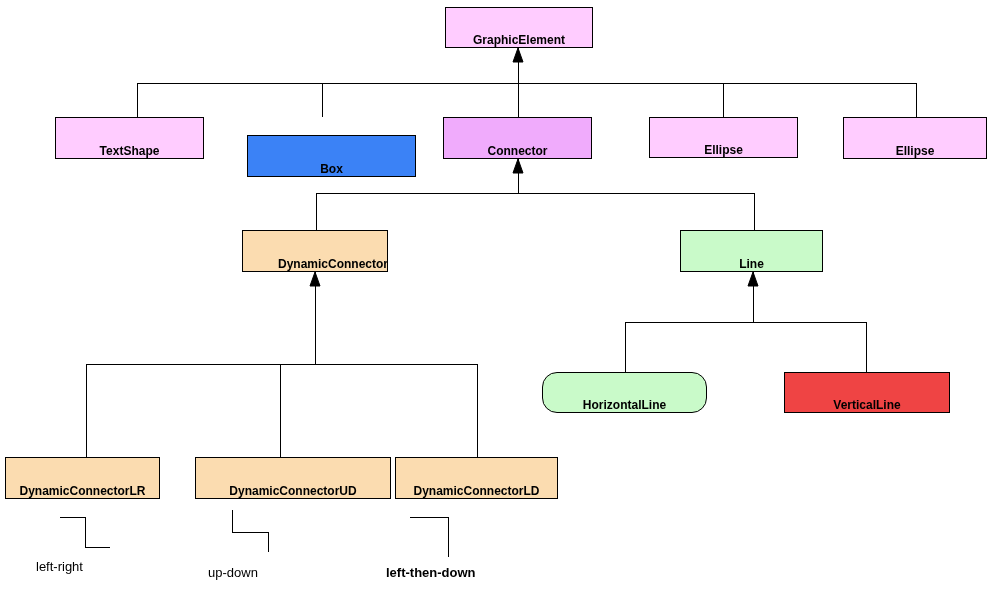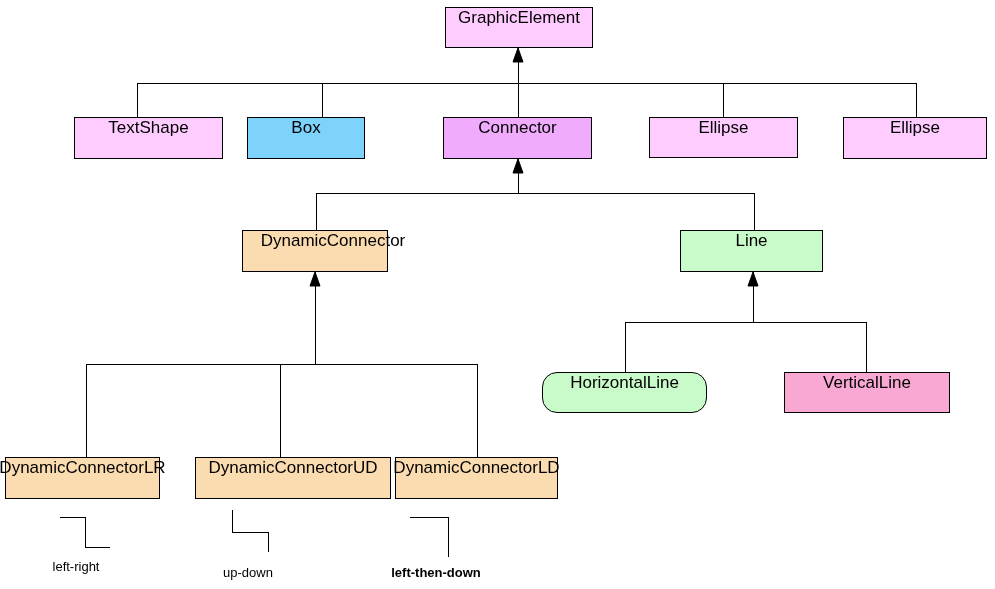--- a/index.html
+++ b/index.html
@@ -30,31 +30,32 @@
   }
   .edges polygon {
     fill: #000000;
     stroke: #000000;
   }
   .node {
     position: absolute;
     box-sizing: border-box;
     border: 1px solid #000000;
     display: flex;
-    align-items: flex-start;
+    align-items: flex-end;
     justify-content: center;
-    font-size: 17px;
+    font-size: 12px;
     color: #000000;
     background: #ffffff;
+    font-weight: bold;
   }
   .annotation {
     position: absolute;
     font-size: 13px;
     color: #000000;
-    text-align: center;
+    text-align: left;
   }
 </style>
 </head>
 <body>
 
 <div class="canvas">
 
   <svg class="edges" viewBox="0 0 995 589" xmlns="http://www.w3.org/2000/svg">
 
     <g>
@@ -96,24 +97,24 @@
       <polyline points="60,517 85,517 85,547 110,547"></polyline>
       <polyline points="232,510 232,532 268,532 268,552"></polyline>
       <polyline points="410,517 448,517 448,557"></polyline>
     </g>
   </svg>
 
   <div class="node" style="left: 445px; top: 7px; width: 148px; height: 41px; background-color: rgb(255, 204, 255);">
     <span>GraphicElement</span>
   </div>
 
-  <div class="node" style="left: 74px; top: 117px; width: 149px; height: 42px; background-color: rgb(255, 204, 255);">
+  <div class="node" style="left: 55px; top: 117px; width: 149px; height: 42px; background-color: rgb(255, 204, 255);">
     <span>TextShape</span>
   </div>
-  <div class="node" style="left: 247px; top: 117px; width: 118px; height: 42px; background-color: #7dd3fc;">
+  <div class="node" style="left: 247px; top: 135px; width: 169px; height: 42px; background-color: #3b82f6;">
     <span>Box</span>
   </div>
   <div class="node" style="left: 443px; top: 117px; width: 149px; height: 42px; background-color: #f0abfc;">
     <span>Connector</span>
   </div>
   <div class="node" style="left: 649px; top: 117px; width: 149px; height: 41px; background-color: rgb(255, 204, 255);">
     <span>Ellipse</span>
   </div>
   <div class="node" style="left: 843px; top: 117px; width: 144px; height: 42px; background-color: rgb(255, 204, 255);">
     <span>Ellipse</span>
@@ -122,21 +123,21 @@
   <div class="node" style="left: 242px; top: 230px; width: 146px; height: 42px; background-color: rgb(251, 220, 176); padding-left: 36px;">
     <span>DynamicConnector</span>
   </div>
   <div class="node" style="left: 680px; top: 230px; width: 143px; height: 42px; background-color: rgb(201, 250, 201);">
     <span>Line</span>
   </div>
 
   <div class="node" style="left: 542px; top: 372px; width: 165px; height: 41px; background-color: rgb(201, 250, 201); border-radius: 15px;">
     <span>HorizontalLine</span>
   </div>
-  <div class="node" style="left: 784px; top: 372px; width: 166px; height: 41px; background-color: #f9a8d4;">
+  <div class="node" style="left: 784px; top: 372px; width: 166px; height: 41px; background-color: #ef4444;">
     <span>VerticalLine</span>
   </div>
 
   <div class="node" style="left: 5px; top: 457px; width: 155px; height: 42px; background-color: rgb(251, 220, 176);">
     <span>DynamicConnectorLR</span>
   </div>
   <div class="node" style="left: 195px; top: 457px; width: 196px; height: 42px; background-color: rgb(251, 220, 176);">
     <span>DynamicConnectorUD</span>
   </div>
   <div class="node" style="left: 395px; top: 457px; width: 163px; height: 42px; background-color: rgb(251, 220, 176);">

